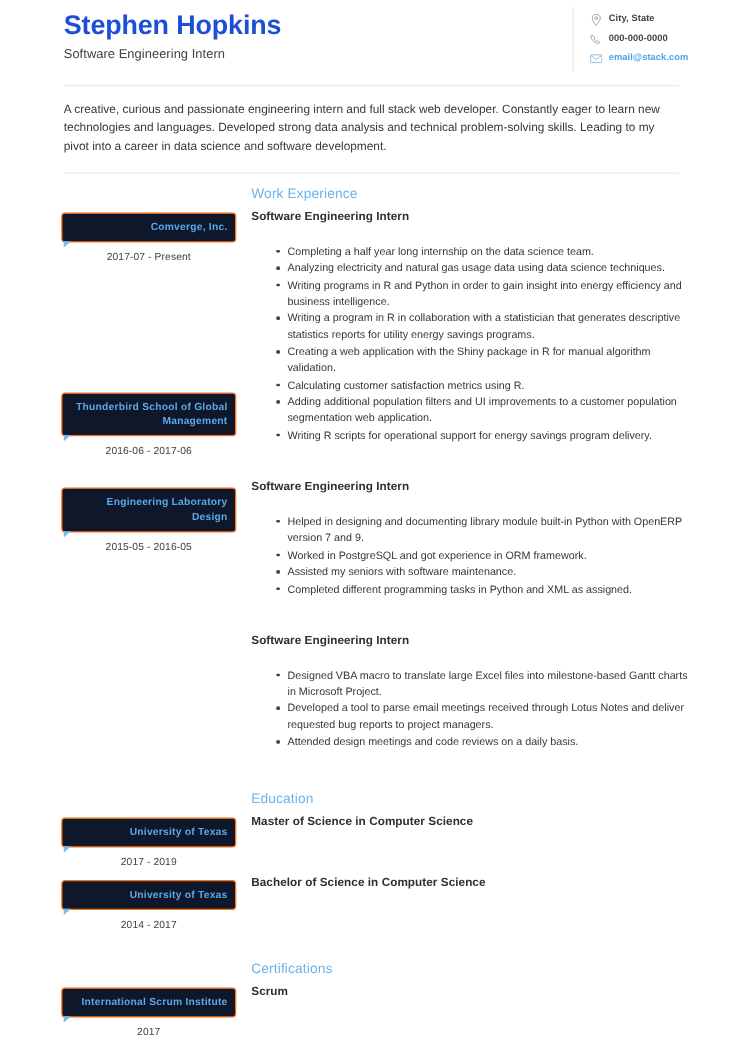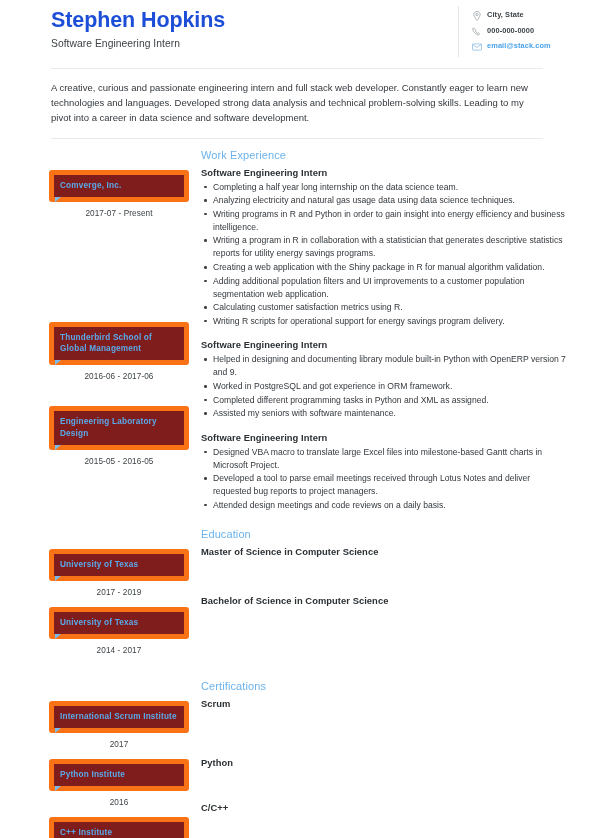--- a/index.html
+++ b/index.html
@@ -53,46 +53,46 @@
 
   .section-title {
     font-size: 11px; color: #6cb3ec; font-weight: normal;
     letter-spacing: 0.1px; margin-bottom: 6px;
   }
 
   
   .badge-wrap { margin-bottom: 2px; }
   .badge {
     position: relative;
-    border: 5px solid #f97316;
+    border: 1px solid #f97316;
     border-radius: 3px;
-    background: #7f1d1d;
+    background: #0f172a;
     padding: 5px 6px;
-    text-align: left;
+    text-align: right;
     font-size: 8.2px; font-weight: bold; color: #5aa9ea;
     line-height: 1.45; letter-spacing: 0.2px;
   }
   .badge::after {
     content: ""; position: absolute;
     left: 1px; bottom: -5px;
     width: 0; height: 0;
     border-left: 6px solid #7bbcee;
     border-bottom: 5px solid transparent;
   }
   .badge-date {
     text-align: center; font-size: 8.2px; color: #3c4246;
     margin-top: 7px; letter-spacing: 0.1px;
   }
 
   
   .entry-title {
     font-size: 9.4px; font-weight: bold; color: #2b3034;
     letter-spacing: 0.05px; margin-bottom: 3px;
   }
-  ul.bullets { list-style: none; margin: 0; padding: 0; }
+  ul.bullets { list-style: none; margin: 17px; padding: 0; }
   ul.bullets li {
     position: relative; padding-left: 12px;
     font-size: 8.6px; line-height: 1.52; color: #33383d;
     margin-bottom: 0.5px;
   }
   ul.bullets li::before {
     content: ""; position: absolute; left: 3px; top: 5px;
     width: 2.6px; height: 2.6px; border-radius: 50%; background: #3c4246;
   }
 </style>
@@ -176,35 +176,35 @@
         <div class="section-title">Work Experience</div>
 
         <div>
           <div class="entry-title">Software Engineering Intern</div>
           <ul class="bullets">
             <li>Completing a half year long internship on the data science team.</li>
             <li>Analyzing electricity and natural gas usage data using data science techniques.</li>
             <li>Writing programs in R and Python in order to gain insight into energy efficiency and business intelligence.</li>
             <li>Writing a program in R in collaboration with a statistician that generates descriptive statistics reports for utility energy savings programs.</li>
             <li>Creating a web application with the Shiny package in R for manual algorithm validation.</li>
+            <li>Calculating customer satisfaction metrics using R.</li>
             <li>Adding additional population filters and UI improvements to a customer population segmentation web application.</li>
-            <li>Calculating customer satisfaction metrics using R.</li>
             <li>Writing R scripts for operational support for energy savings program delivery.</li>
           </ul>
         </div>
 
         <div style="height:11px"></div>
 
         <div>
           <div class="entry-title">Software Engineering Intern</div>
           <ul class="bullets">
             <li>Helped in designing and documenting library module built-in Python with OpenERP version 7 and 9.</li>
             <li>Worked in PostgreSQL and got experience in ORM framework.</li>
+            <li>Assisted my seniors with software maintenance.</li>
             <li>Completed different programming tasks in Python and XML as assigned.</li>
-            <li>Assisted my seniors with software maintenance.</li>
           </ul>
         </div>
 
         <div style="height:11px"></div>
 
         <div>
           <div class="entry-title">Software Engineering Intern</div>
           <ul class="bullets">
             <li>Designed VBA macro to translate large Excel files into milestone-based Gantt charts in Microsoft Project.</li>
             <li>Developed a tool to parse email meetings received through Lotus Notes and deliver requested bug reports to project managers.</li>

